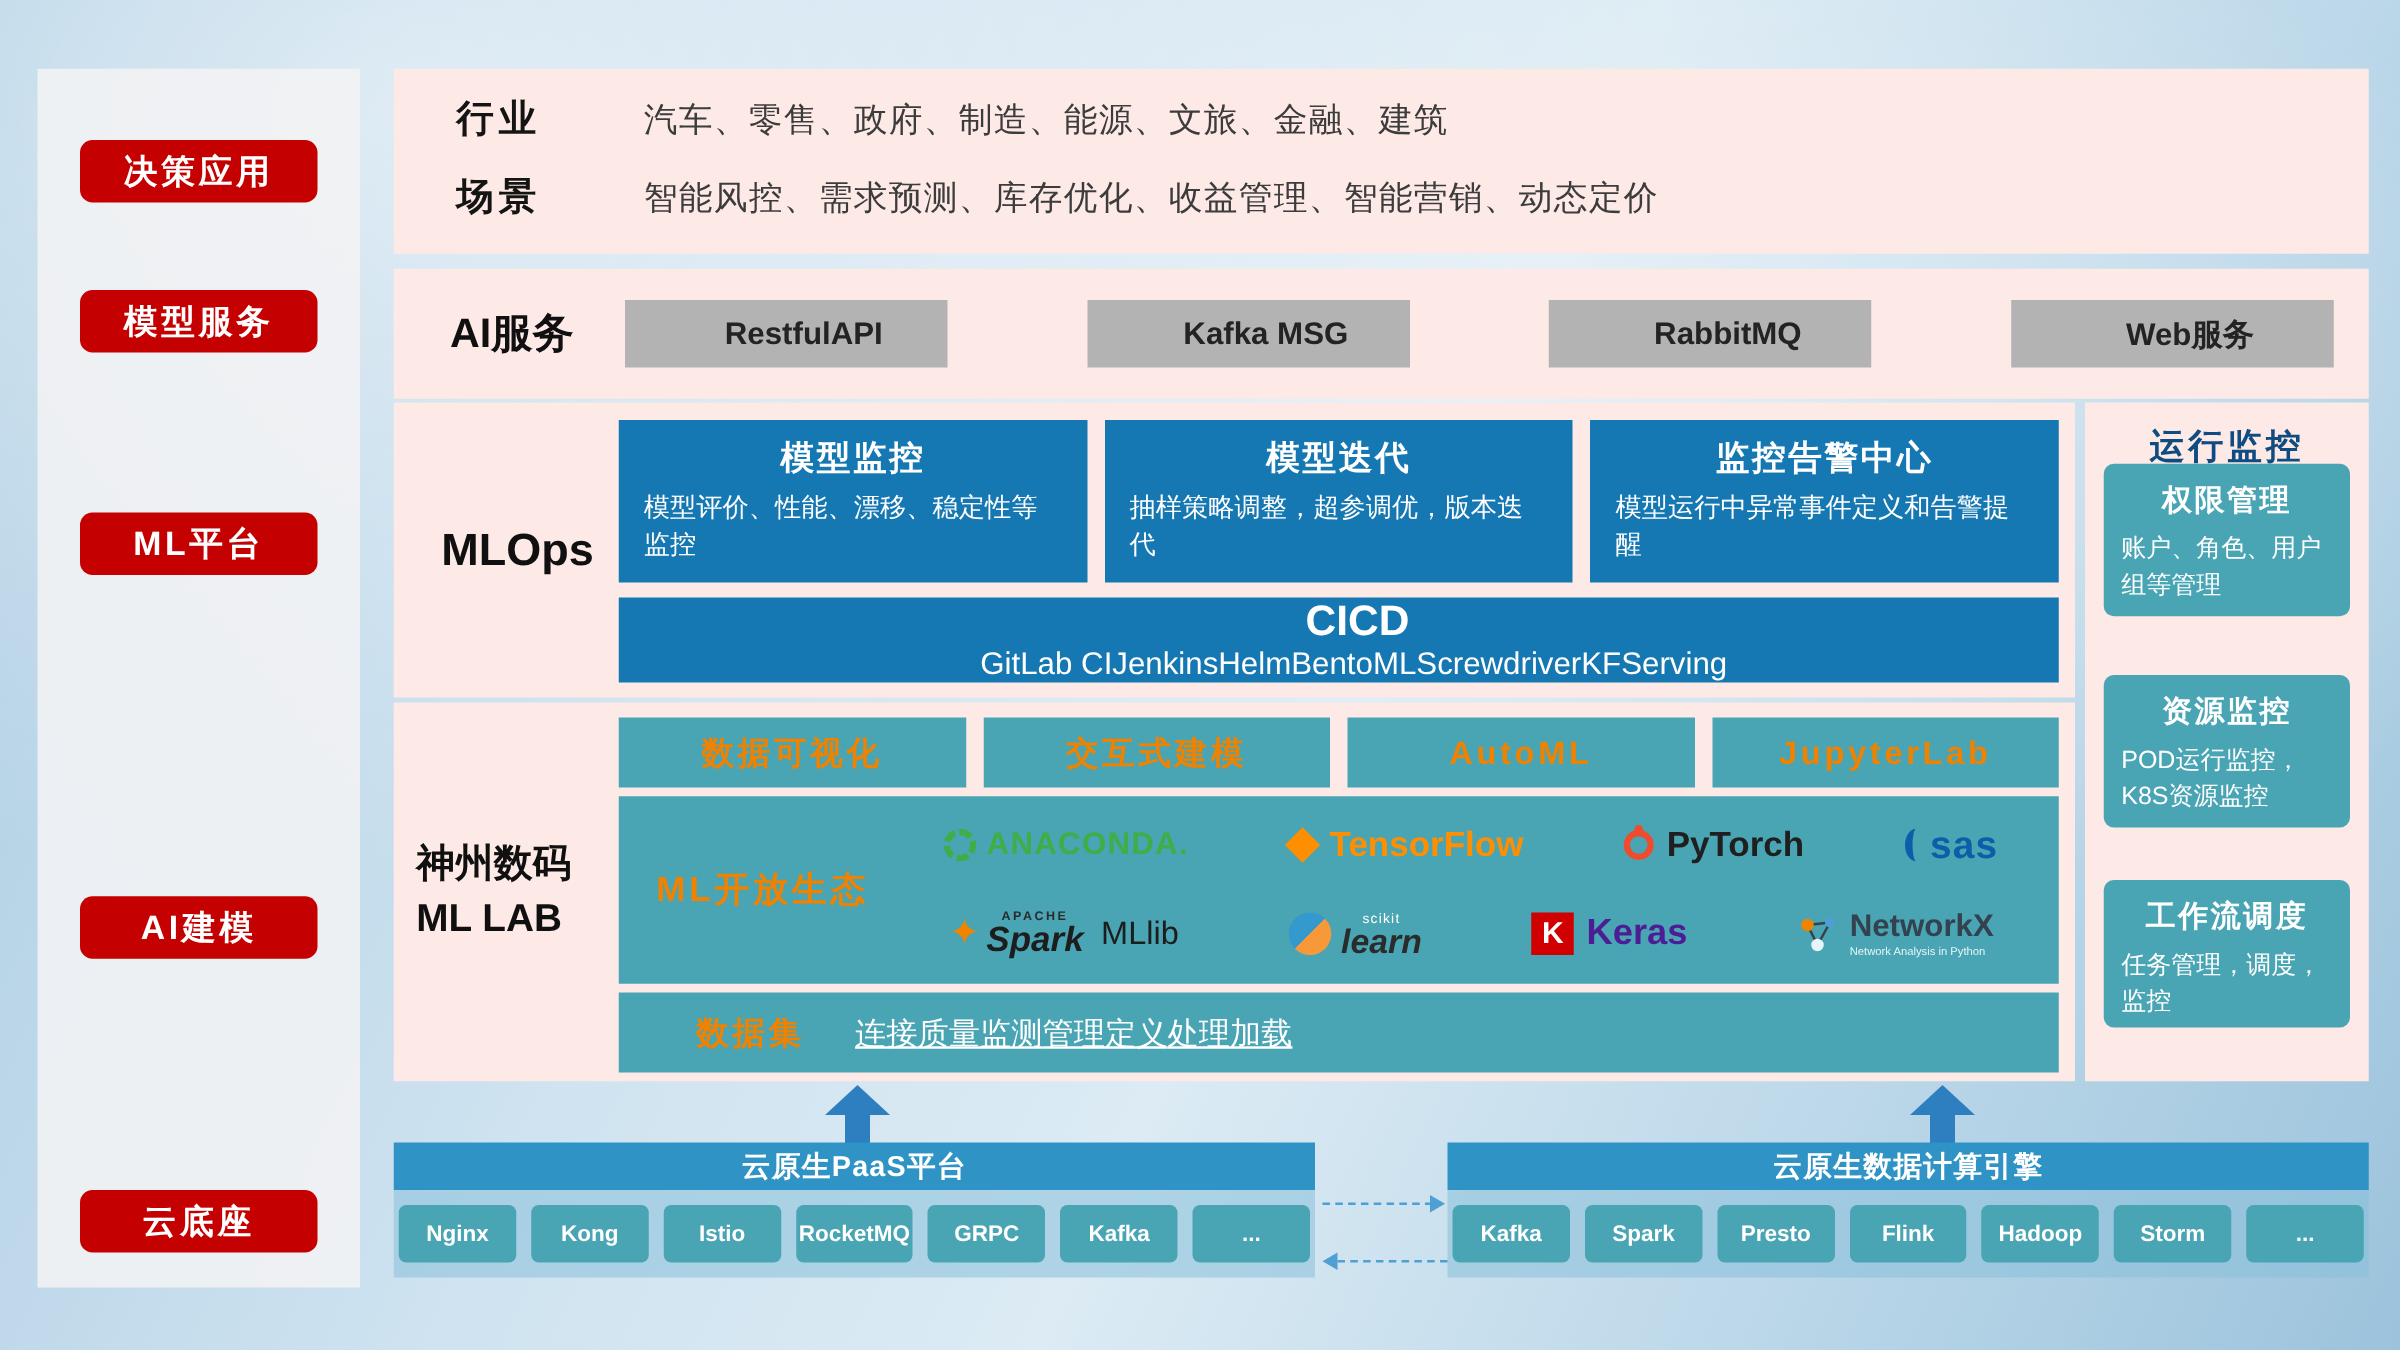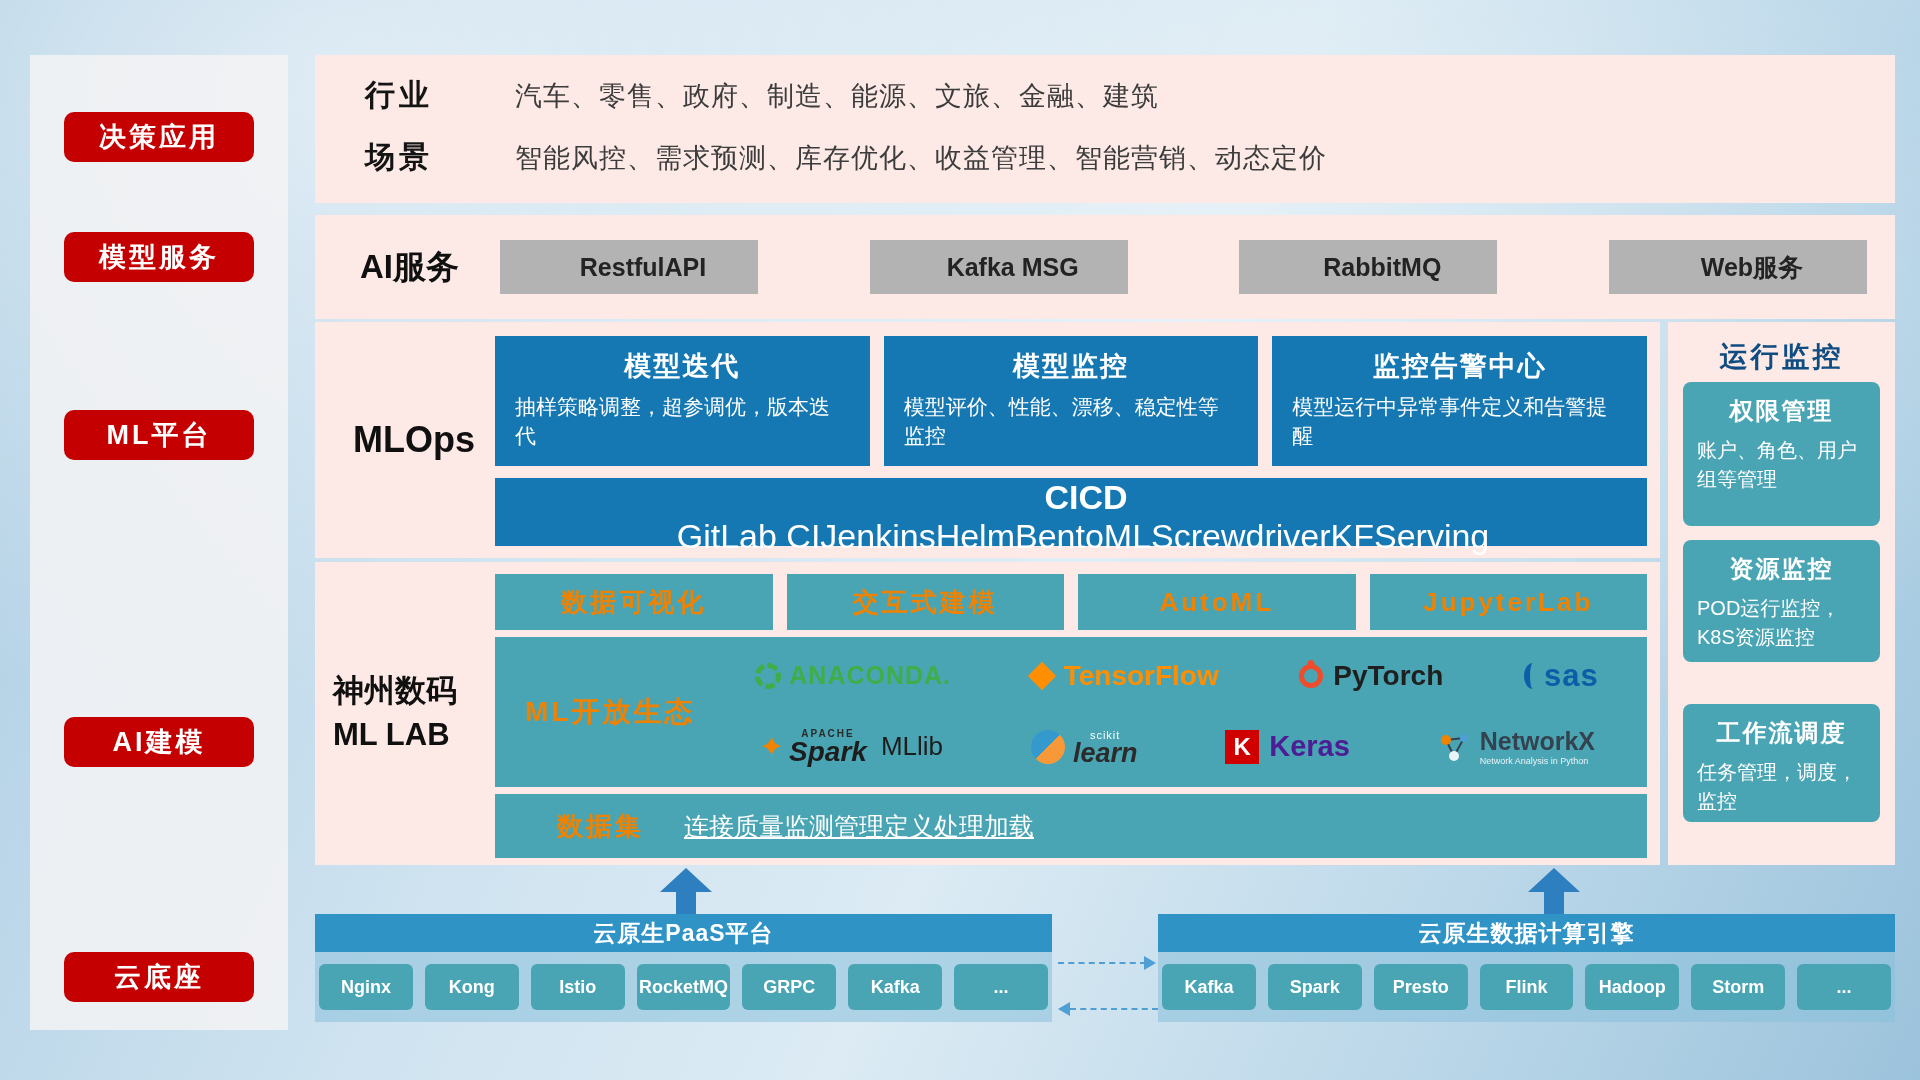--- a/index.html
+++ b/index.html
@@ -48,21 +48,21 @@
   
   .mlops-label { position:absolute; left:38px; top:50%; transform:translateY(-50%);
     font-size:36px; font-weight:bold; color:#101010; }
   .mlops-cards { position:absolute; left:180px; top:14px; width:1152px; display:flex; gap:14px; }
   .blue-card { flex:1; height:130px; background:#1678b2; color:#fff; }
   .blue-card .bc-title { text-align:center; font-size:27px; font-weight:bold; margin-top:12px; letter-spacing:2px; }
   .blue-card .bc-desc { font-size:21px; line-height:1.4; margin:8px 20px 0; }
   .cicd-bar { position:absolute; left:180px; top:156px; width:1152px; height:68px;
     background:#1678b2; color:#fff; display:flex; align-items:center;flex-direction:column; }
   .cicd-label { font-size:34px; font-weight:bold; margin-left:30px; }
-  .cicd-items { flex:1; display:flex; justify-content:flex-start; font-size:34px; margin-left:24px; white-space:nowrap; }
+  .cicd-items { flex:1; display:flex; justify-content:flex-start; font-size:25px; margin-left:24px; white-space:nowrap; }
   
   .mllab-label { position:absolute; left:18px; width:162px; top:50%; transform:translateY(-50%);
     font-size:31px; font-weight:bold; color:#101010; line-height:1.45; }
   .mllab-content { position:absolute; left:180px; top:12px; width:1152px; }
   .tools-row { display:flex; gap:14px; }
   .teal-tool { flex:1; height:56px; background:#49a5b3; display:flex; align-items:center;
     justify-content:center; color:#ef8200; font-size:26px; font-weight:bold; letter-spacing:3px; }
   .eco-box { margin-top:7px; height:150px; background:#49a5b3; position:relative; }
   .eco-label { position:absolute; left:30px; top:50%; transform:translateY(-50%);
     color:#ef8200; font-size:28px; font-weight:bold; letter-spacing:3px; }
@@ -100,21 +100,21 @@
   .nx-icon { margin-right:8px; }
   .nx-col { display:inline-block; }
   .nx-text { display:block; font-size:25px; font-weight:bold; color:#33424e; }
   .nx-sub { display:block; font-size:9px; color:#e8f4f8; }
   
   .monitor-title { text-align:center; margin-top:16px; font-size:28px; font-weight:bold;
     color:#0f4c81; letter-spacing:3px; }
   .mon-card { position:absolute; left:15px; width:197px; background:#49a5b3; color:#fff; border-radius:8px; }
   .mon-card .mc-title { text-align:center; font-size:24px; font-weight:bold; margin-top:13px; letter-spacing:2px; }
   .mon-card .mc-desc { font-size:20px; line-height:1.45; margin:9px 14px 14px; }
-  #mon-card-0 { top:60px;  height:144px; }
+  #mon-card-0 { top:49px;  height:122px; }
   #mon-card-1 { top:218px; height:122px; }
   #mon-card-2 { top:382px; height:118px; }
   
   .platform-header { position:absolute; top:914px; height:38px; background:#2f93c5; color:#fff;
     font-size:23px; font-weight:bold; display:flex; align-items:center; justify-content:center; letter-spacing:1px; }
   #paas-header   { left:315px;  width:737px; }
   #engine-header { left:1158px; width:737px; }
   .platform-body { position:absolute; top:952px; height:70px; background:rgba(137,191,218,0.55);
     display:flex; align-items:center; gap:12px; padding:0 4px; }
   #paas-body   { left:315px;  width:737px; }
@@ -169,26 +169,26 @@
       <div class="gray-btn">Kafka MSG</div>
       <div class="gray-btn">RabbitMQ</div>
       <div class="gray-btn">Web服务</div>
     </div>
   </section>
 
   <section class="panel" id="panel-mlops">
     <span class="mlops-label">MLOps</span>
     <div class="mlops-cards">
       <div class="blue-card">
+        <div class="bc-title">模型监控</div>
+        <div class="bc-desc">模型评价、性能、漂移、稳定性等监控</div>
+      </div>
+      <div class="blue-card">
         <div class="bc-title">模型迭代</div>
         <div class="bc-desc">抽样策略调整，超参调优，版本迭代</div>
-      </div>
-      <div class="blue-card">
-        <div class="bc-title">模型监控</div>
-        <div class="bc-desc">模型评价、性能、漂移、稳定性等监控</div>
       </div>
       <div class="blue-card">
         <div class="bc-title">监控告警中心</div>
         <div class="bc-desc">模型运行中异常事件定义和告警提醒</div>
       </div>
     </div>
     <div class="cicd-bar">
       <span class="cicd-label">CICD</span>
       <span class="cicd-items">
         <span>GitLab CI</span>

